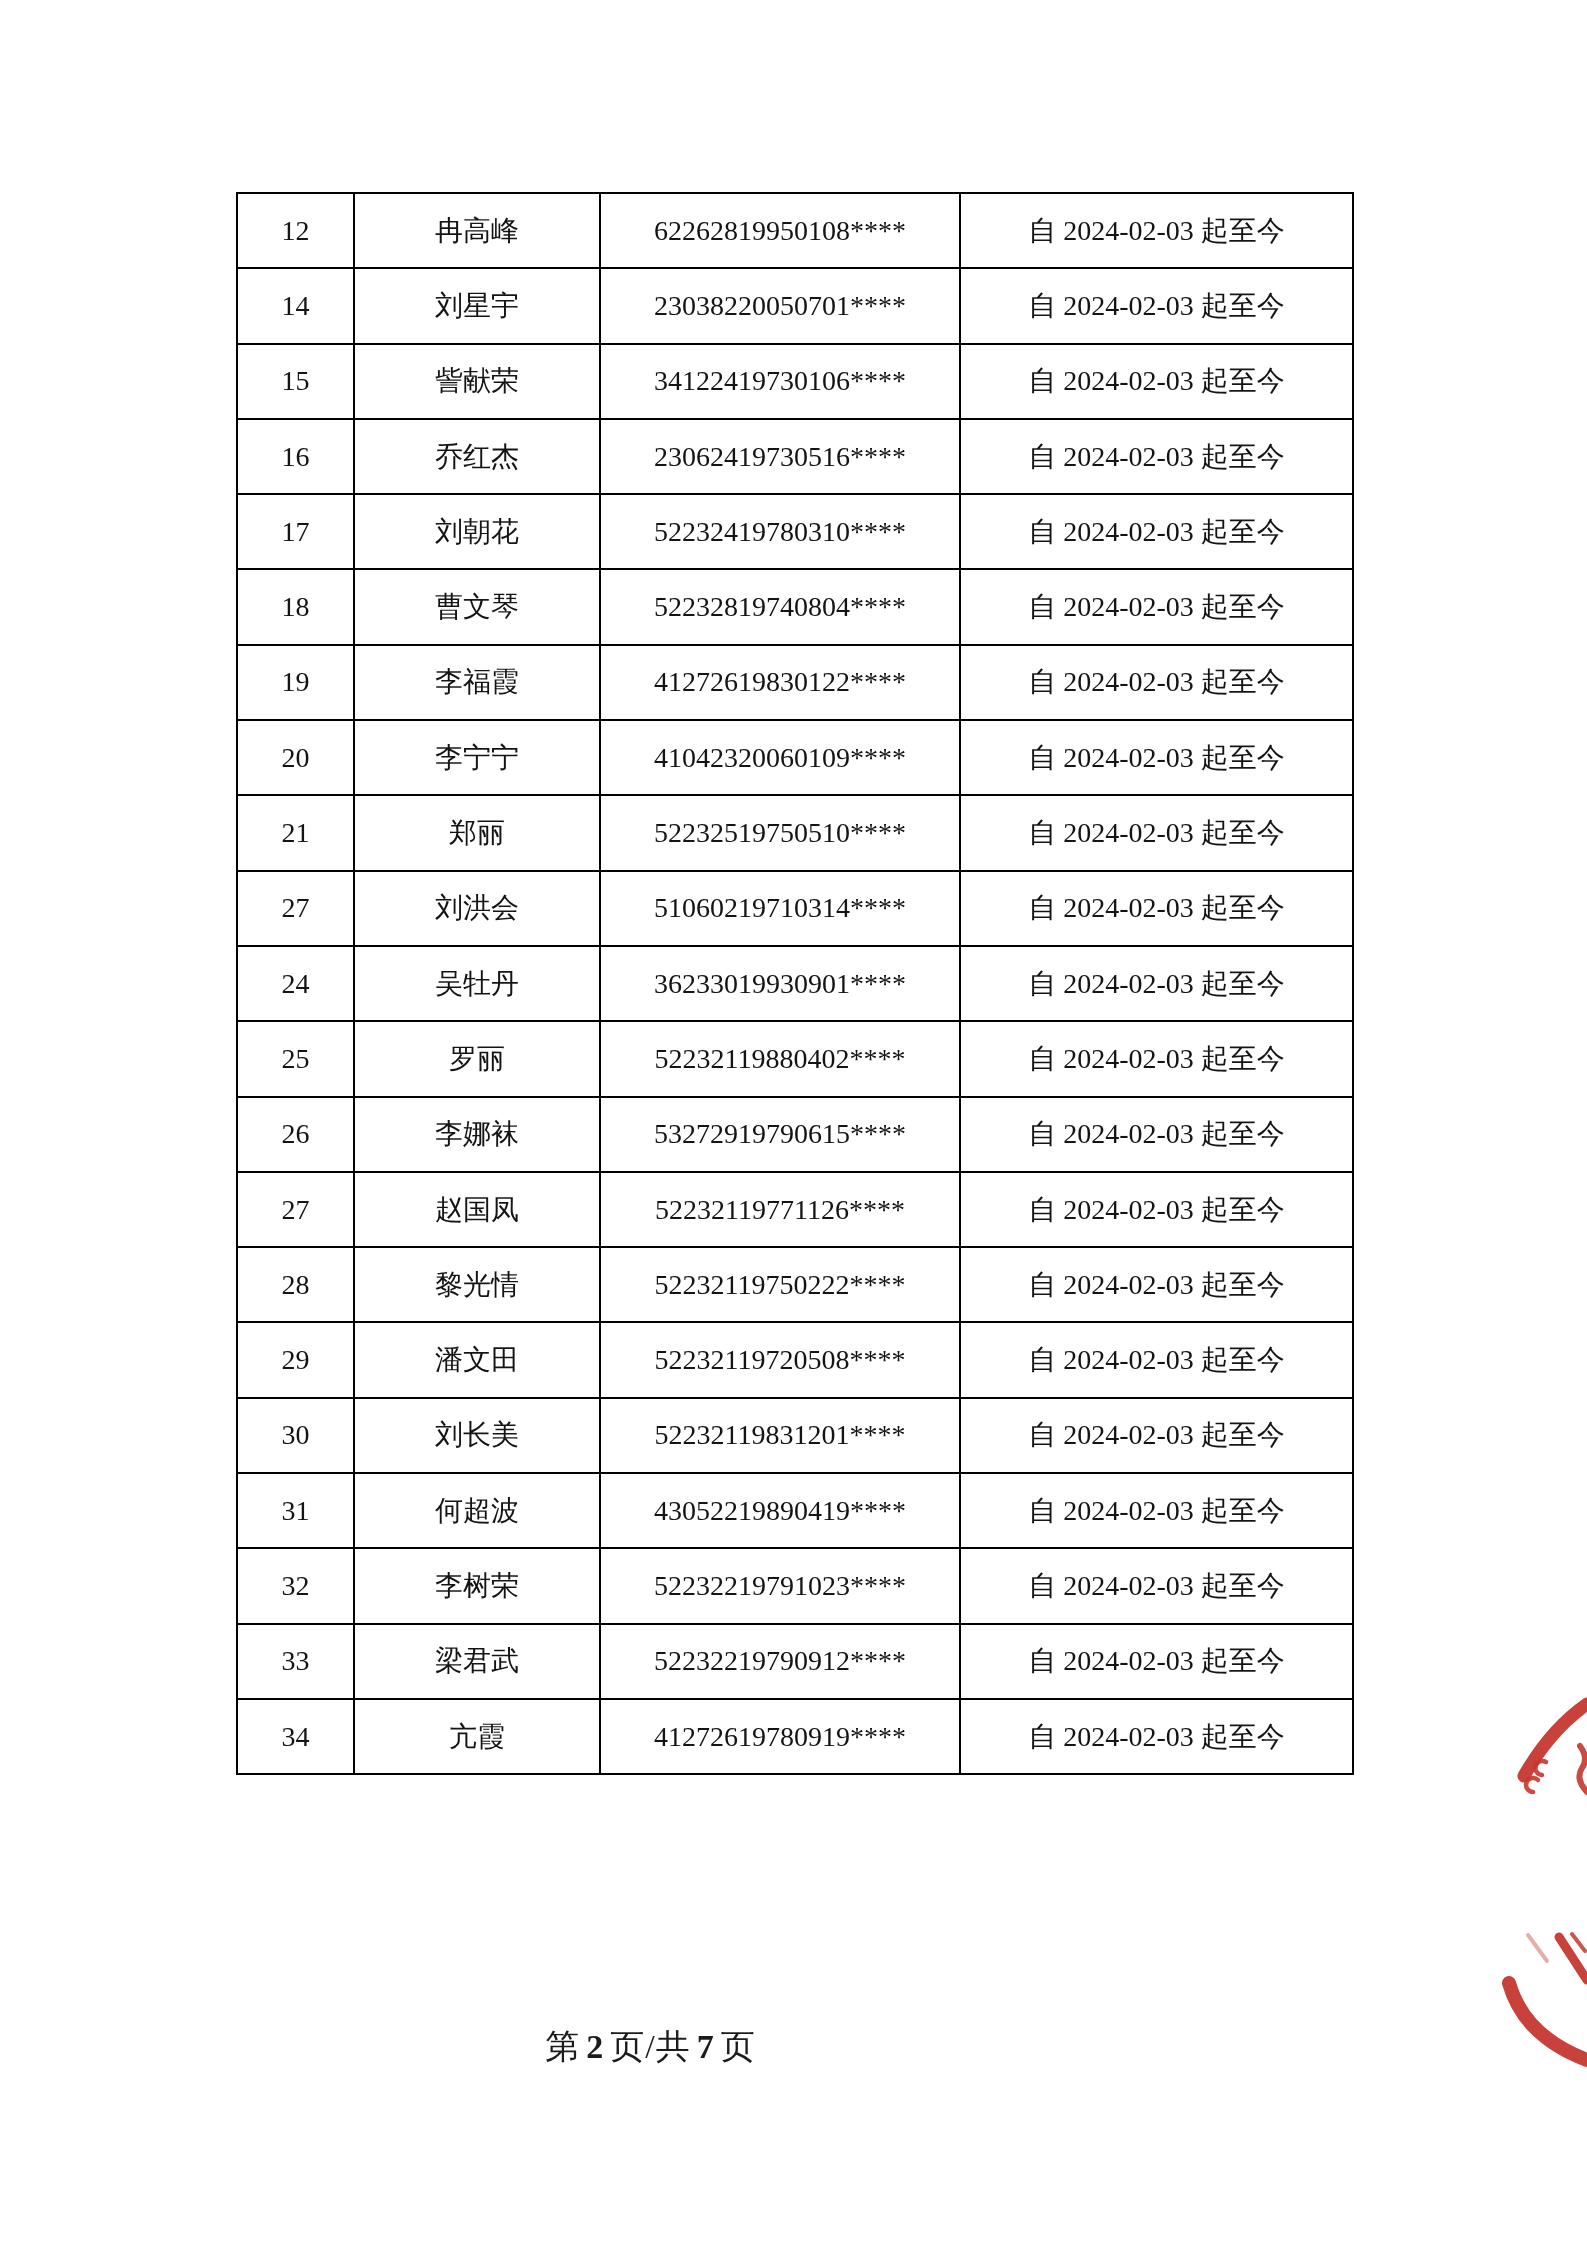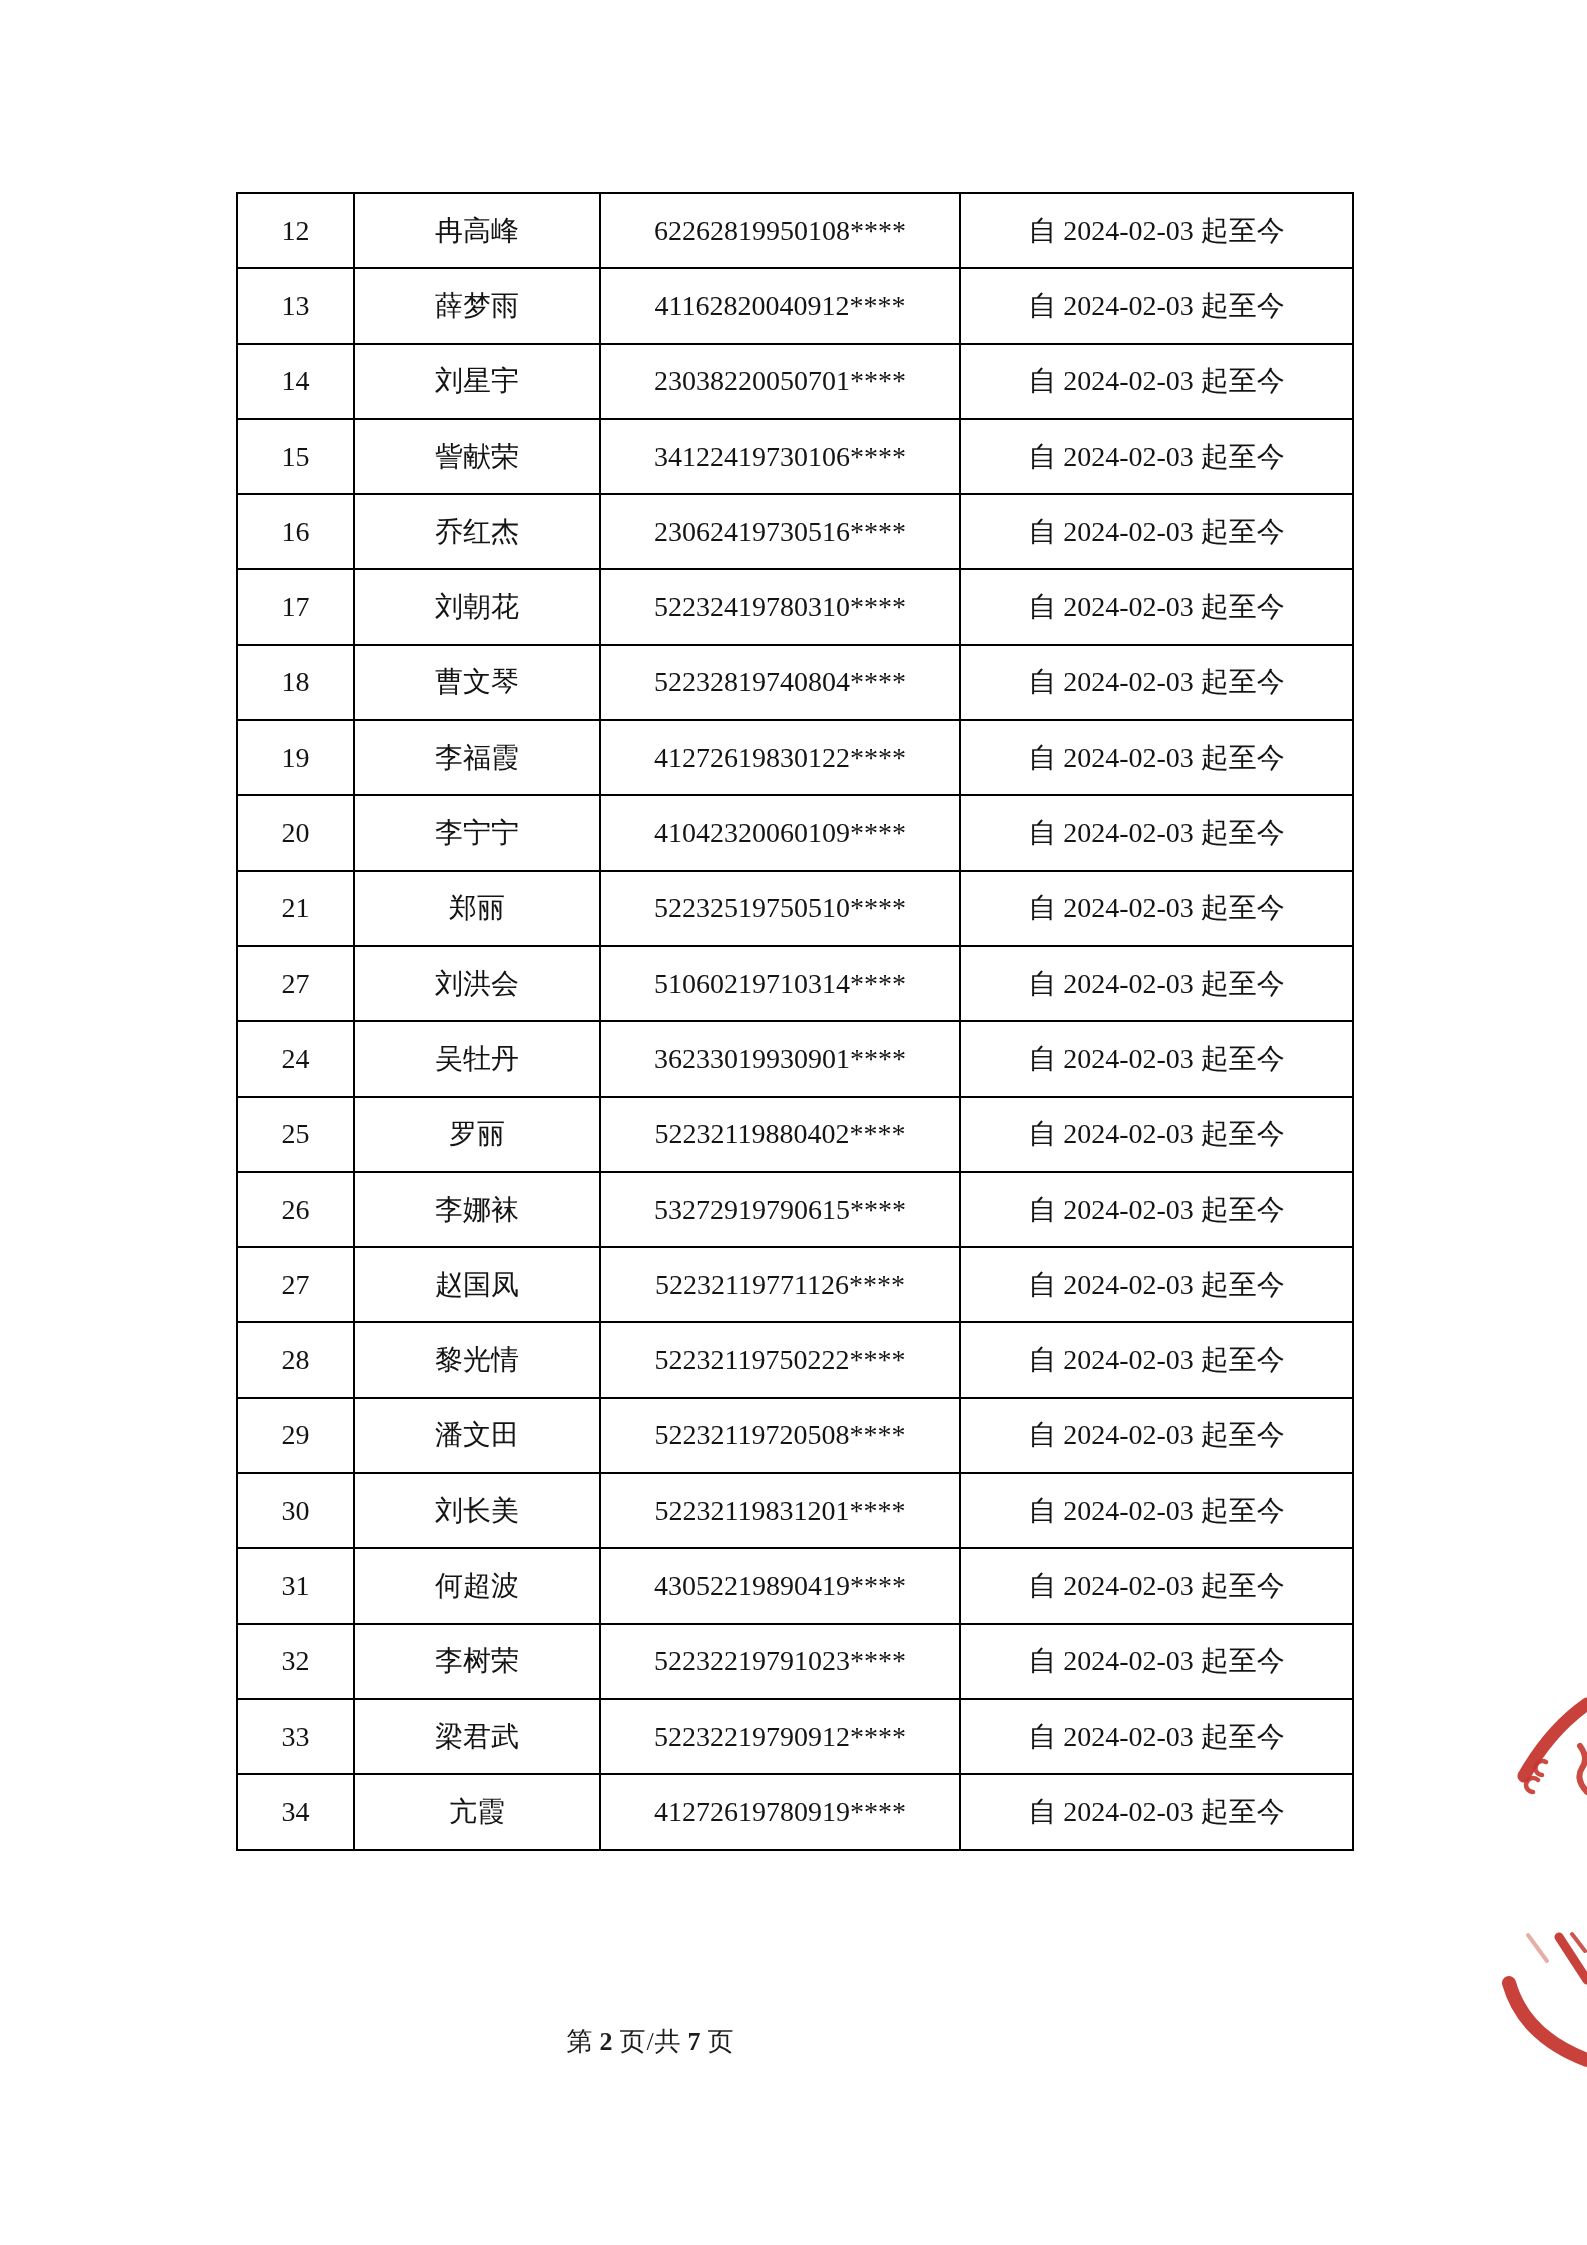--- a/index.html
+++ b/index.html
@@ -34,21 +34,21 @@
   table.roster tr { height:75.3px; }
   col.c-no     { width:117px; }
   col.c-name   { width:246px; }
   col.c-id     { width:360px; }
   col.c-period { width:393px; }
 
   .footer {
     position:absolute; left:0; top:2024px;
     width:1301px;
     text-align:center;
-    font-size:26px;
+    font-size:34px;
     color:#1c1c1c;
     letter-spacing:1px;
   }
   .footer b { font-weight:bold; padding:0 6px; }
 
   .stamp {
     position:absolute; left:1480px; top:1690px;
     width:107px; height:380px;
     pointer-events:none;
   }
@@ -67,26 +67,20 @@
       <col class="c-period">
     </colgroup>
     <tbody id="roster-body">
     <tr>
       <td>12</td>
       <td>冉高峰</td>
       <td>62262819950108****</td>
       <td>自 2024-02-03 起至今</td>
     </tr>
 
-    <tr>
-      <td>13</td>
-      <td>薛梦雨</td>
-      <td>41162820040912****</td>
-      <td>自 2024-02-03 起至今</td>
-    </tr>
 
     <tr>
       <td>14</td>
       <td>刘星宇</td>
       <td>23038220050701****</td>
       <td>自 2024-02-03 起至今</td>
     </tr>
 
     <tr>
       <td>15</td>

